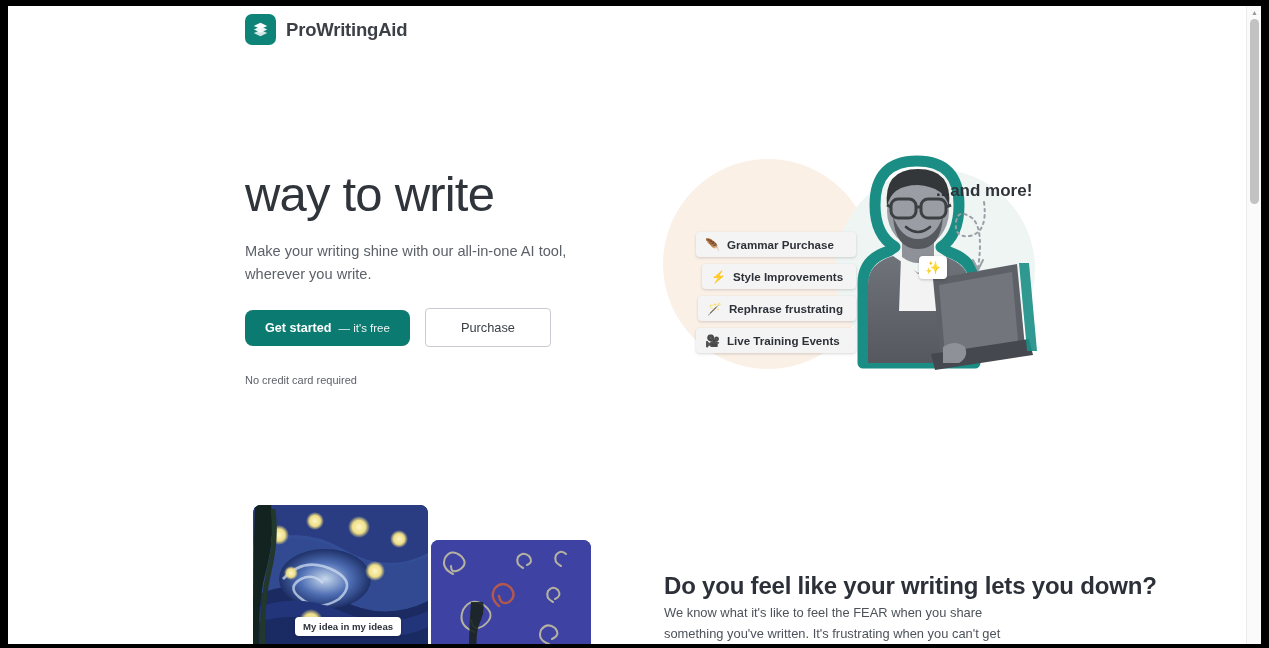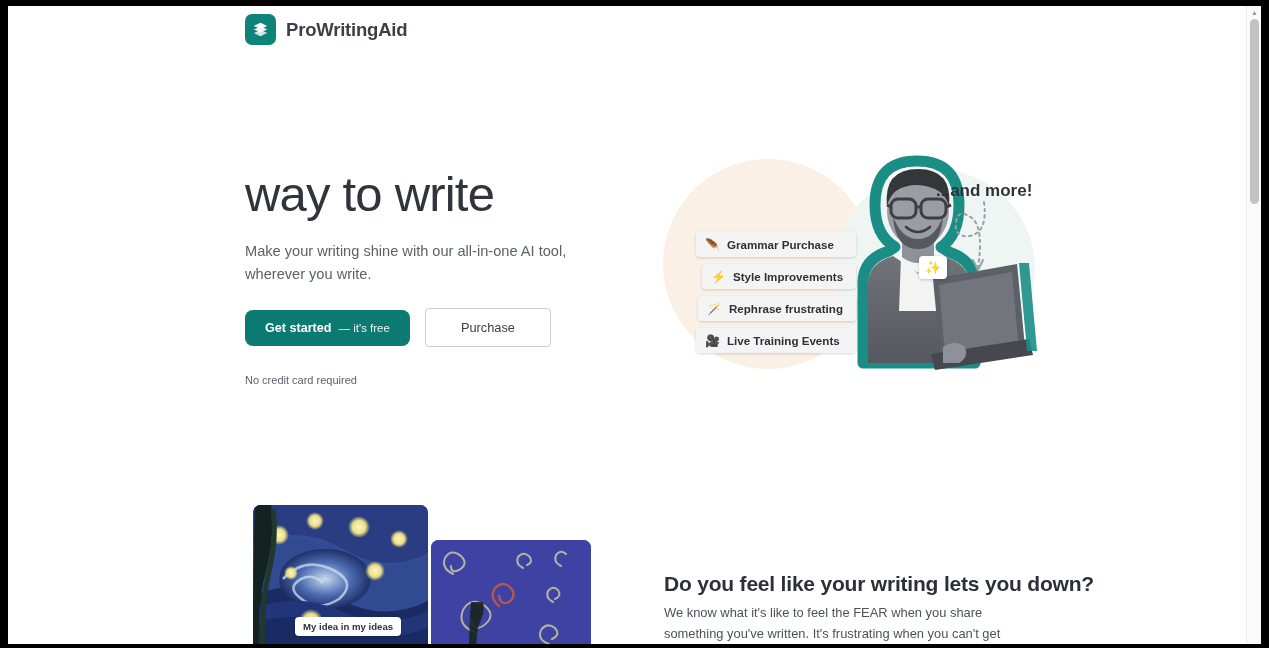--- a/index.html
+++ b/index.html
@@ -168,21 +168,21 @@
   .idea-label {
     position: absolute; left: 42px; top: 117px;
     background: #ffffff; border-radius: 4px;
     box-shadow: 0 1px 3px rgba(0,0,0,.22);
     padding: 4px 8px;
     font-size: 9.6px; color: #2e3239; font-weight: bold;
     white-space: nowrap;
   }
   .lower-head {
     position: absolute; left: 656px; top: 566px;
-    font-size: 21px; font-weight: bold; color: #2c3038;
+    font-size: 24px; font-weight: bold; color: #2c3038;
     letter-spacing: -0.2px; white-space: nowrap;
   }
   .lower-body {
     position: absolute; left: 656px; top: 597px;
     width: 345px;
     font-size: 12.9px; line-height: 20.5px; color: #4d525a;
   }
 
   
   .scrollbar {

